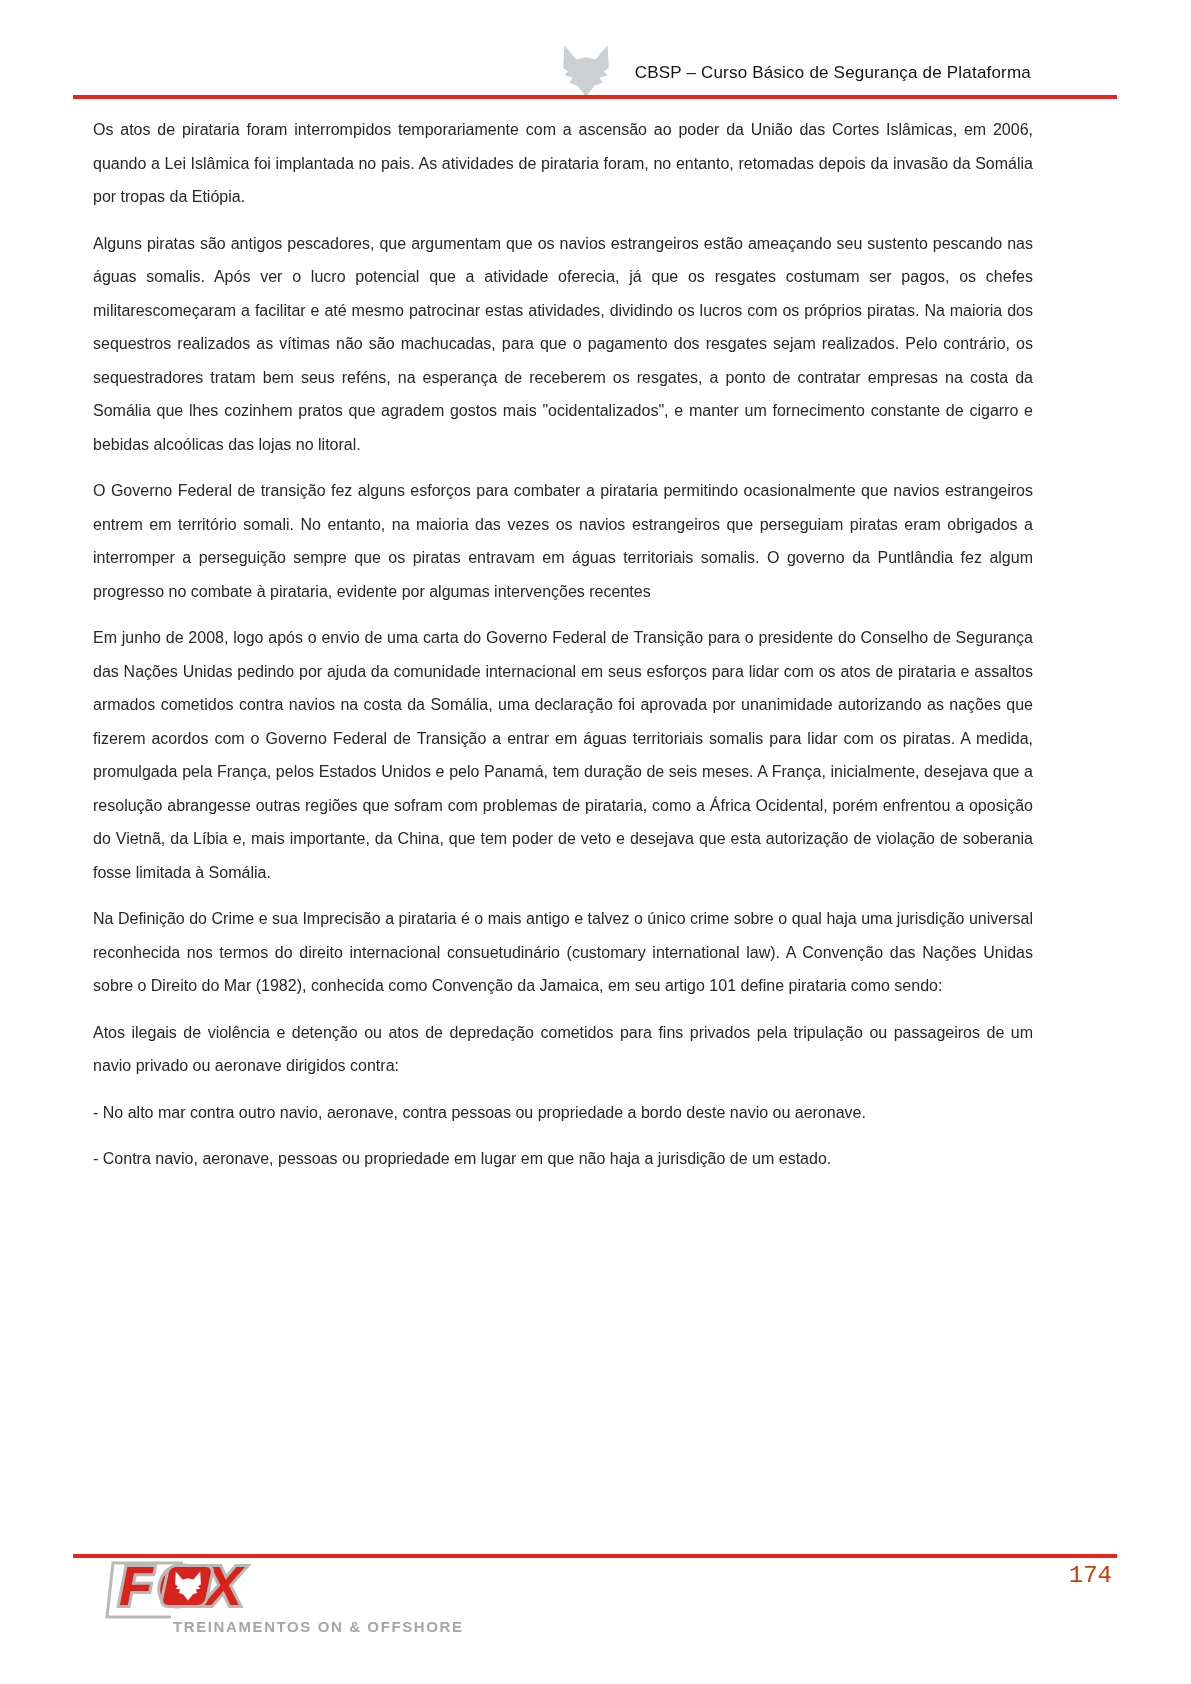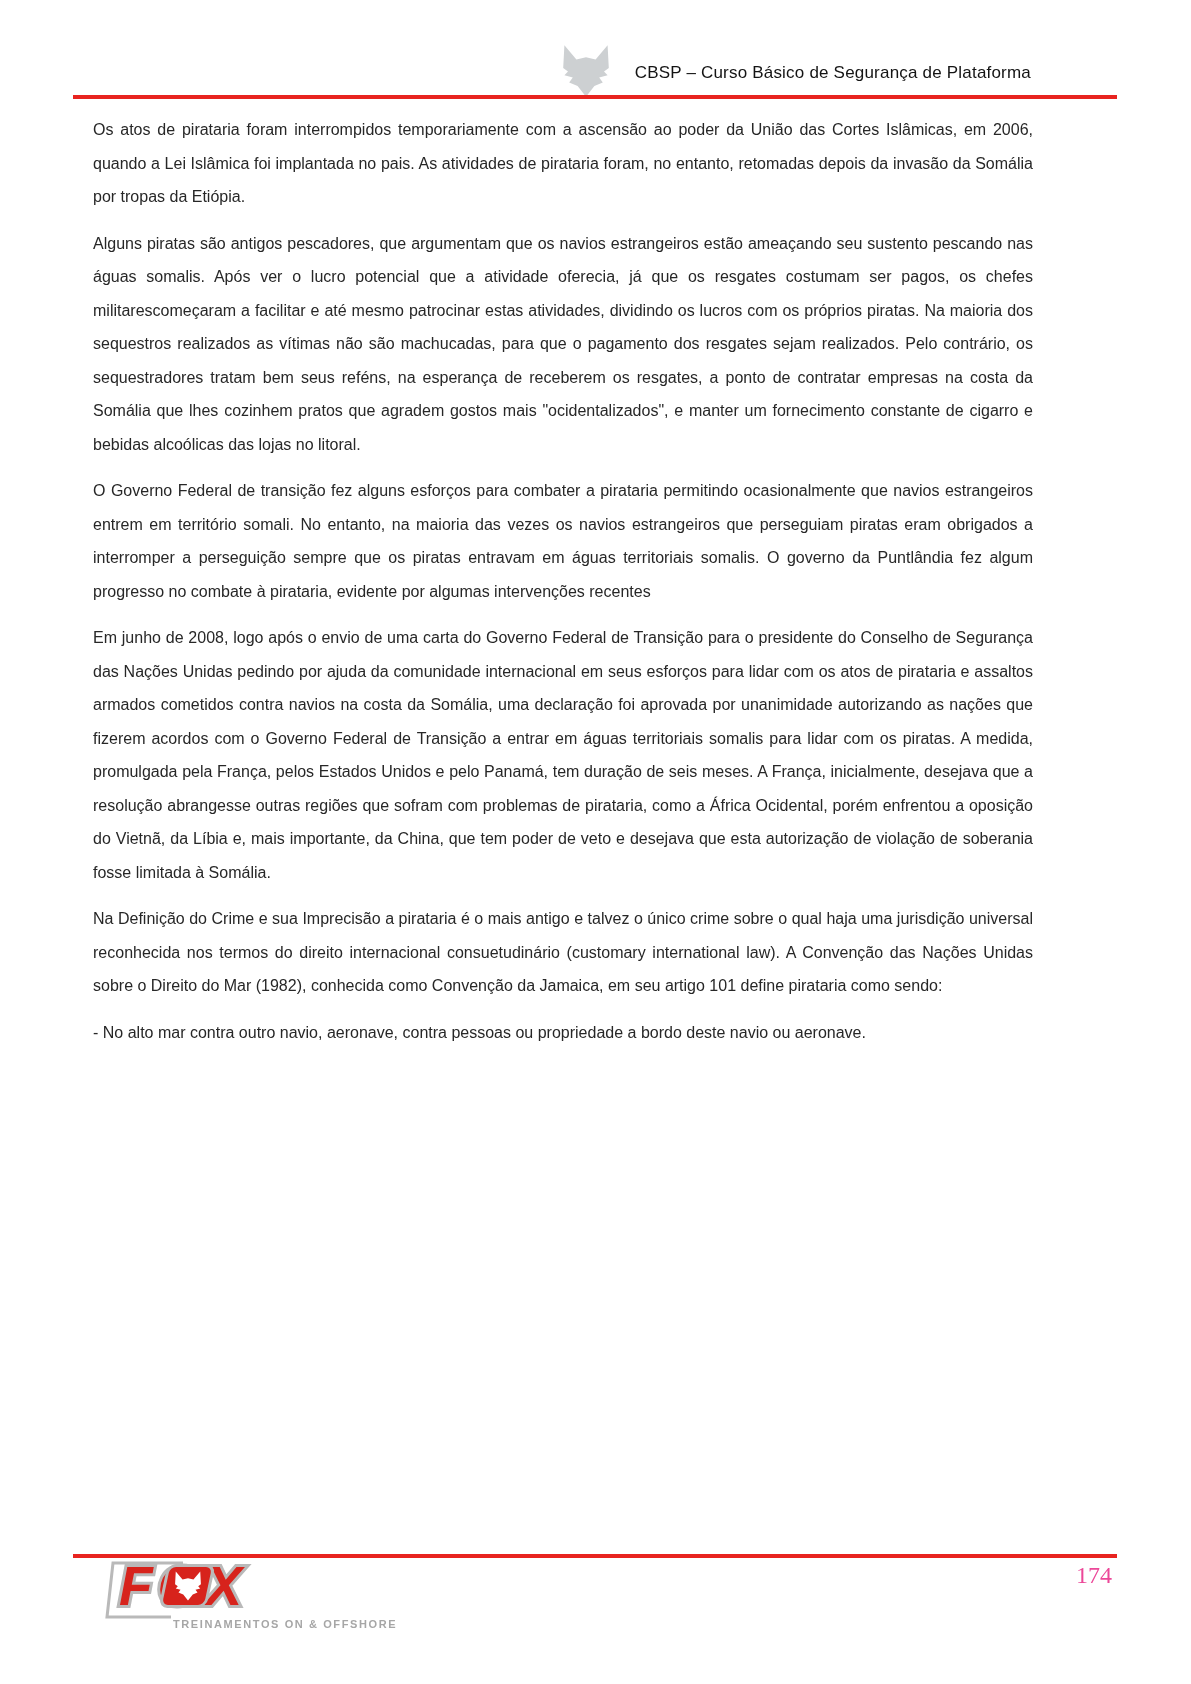--- a/index.html
+++ b/index.html
@@ -26,62 +26,64 @@
   .body-text{
     position:absolute;left:93px;top:113px;width:940px;
     font-size:16px;line-height:33.5px;color:#272727;
     text-align:justify;
   }
   .body-text p{margin:0 0 13px 0;}
   .body-text .bold{font-weight:normal;}
   
   .page-number{
     position:absolute;top:1562px;right:79px;
-    font-family:Liberation Serif, serif;
-    font-size:24px;color:#ec4899;
+    font-family:Liberation Mono, monospace;
+    font-size:24px;color:#c2410c;
   }
   .fox-logo{position:absolute;left:103px;top:1559px;width:260px;height:78px;}
   .fox-frame{position:absolute;left:0;top:0;width:260px;height:78px;}
   .fox-word{
     position:absolute;left:16px;top:0px;
     font-size:55px;line-height:55px;font-style:italic;font-weight:700;
     letter-spacing:5px;white-space:nowrap;
   }
   .fox-word.stroke{color:transparent;-webkit-text-stroke:6px #b9b9b9;}
   .fox-word.fill{color:#d7231c;}
   .o-block{
     position:absolute;left:60px;top:5px;width:48px;height:44px;
     border-radius:9px;transform:skewX(-12deg);
     border:3px solid #b9b9b9;box-sizing:border-box;
   }
   .o-fox{position:absolute;left:68px;top:11px;width:34px;height:32px;}
   .fox-tagline{
     position:absolute;left:70px;top:59px;
-    font-size:11px;font-weight:700;color:#a6a6a6;letter-spacing:1.6px;
+    font-size:15px;font-weight:700;color:#a6a6a6;letter-spacing:1.6px;
     white-space:nowrap;
   }
 </style>
 </head>
 <body>
 
 <div class="page">
 
   <svg class="watermark" viewBox="0 0 100 90" aria-hidden="true">
     <polygon fill="#cdd0d2" points="14,2 34,26 50,22 66,26 86,2 88,40 80,46 86,52 72,56 78,64 64,70 50,88 36,70 22,64 28,56 14,52 20,46 12,40"></polygon>
   </svg>
   <div class="header-title">CBSP – Curso Básico de Segurança de Plataforma</div>
   <div class="header-rule" style="background-color: rgb(232, 36, 31);"></div>
 
   <div class="body-text">
       <p><span>Os atos de pirataria foram interrompidos temporariamente com a ascensão ao poder da União das Cortes Islâmicas, em 2006, quando a Lei Islâmica foi implantada no pais. As atividades de pirataria foram, no entanto, retomadas depois da invasão da Somália por tropas da Etiópia.</span></p>
       <p><span>Alguns piratas são antigos pescadores, que argumentam que os navios estrangeiros estão ameaçando seu sustento pescando nas águas somalis. Após ver o lucro potencial que a atividade oferecia, já que os resgates costumam ser pagos, os chefes militarescomeçaram a facilitar e até mesmo patrocinar estas atividades, dividindo os lucros com os próprios piratas. Na maioria dos sequestros realizados as vítimas não são machucadas, para que o pagamento dos resgates sejam realizados. Pelo contrário, os sequestradores tratam bem seus reféns, na esperança de receberem os resgates, a ponto de contratar empresas na costa da Somália que lhes cozinhem pratos que agradem gostos mais "ocidentalizados", e manter um fornecimento constante de cigarro e bebidas alcoólicas das lojas no litoral.</span></p>
       <p><span>O Governo Federal de transição fez alguns esforços para combater a pirataria permitindo ocasionalmente que navios estrangeiros entrem em território somali. No entanto, na maioria das vezes os navios estrangeiros que perseguiam piratas eram obrigados a interromper a perseguição sempre que os piratas entravam em águas territoriais somalis. O governo da Puntlândia fez algum progresso no combate à pirataria, evidente por algumas intervenções recentes</span></p>
       <p><span>Em junho de 2008, logo após o envio de uma carta do Governo Federal de Transição para o presidente do Conselho de Segurança das Nações Unidas pedindo por ajuda da comunidade internacional em seus esforços para lidar com os atos de pirataria e assaltos armados cometidos contra navios na costa da Somália, uma declaração foi aprovada por unanimidade autorizando as nações que fizerem acordos com o Governo Federal de Transição a entrar em águas territoriais somalis para lidar com os piratas. A medida, promulgada pela França, pelos Estados Unidos e pelo Panamá, tem duração de seis meses. A França, inicialmente, desejava que a resolução abrangesse outras regiões que sofram com problemas de pirataria, como a África Ocidental, porém enfrentou a oposição do Vietnã, da Líbia e, mais importante, da China, que tem poder de veto e desejava que esta autorização de violação de soberania fosse limitada à Somália.</span></p>
       <p><span>Na Definição do Crime e sua Imprecisão a pirataria é o mais antigo e talvez o único crime sobre o qual haja uma jurisdição universal reconhecida nos termos do direito internacional consuetudinário (customary international law). A Convenção das Nações Unidas sobre o Direito do Mar (1982), conhecida como </span><span class="bold">Convenção da Jamaica</span><span>, em seu </span><span class="bold">artigo 101</span><span> define pirataria como sendo:</span></p>
+      <p><span>Atos ilegais de violência e detenção ou atos de depredação cometidos para fins privados pela tripulação ou passageiros de um navio privado ou aeronave dirigidos contra:</span></p>
       <p><span>- No alto mar contra outro navio, aeronave, contra pessoas ou propriedade a bordo deste navio ou aeronave.</span></p>
+      <p><span>- Contra navio, aeronave, pessoas ou propriedade em lugar em que não haja a jurisdição de um estado.</span></p>
     </div>
 
   <div class="footer-rule" style="background-color: rgb(232, 36, 31);"></div>
   <div class="page-number">174</div>
 
   <div class="fox-logo">
     <svg class="fox-frame" viewBox="0 0 260 78" aria-hidden="true">
       <polyline points="80,4 10,4 4,58 68,58" fill="none" stroke="#b9b9b9" stroke-width="3"></polyline>
     </svg>
     <div class="fox-word stroke" aria-hidden="true">FOX</div>

